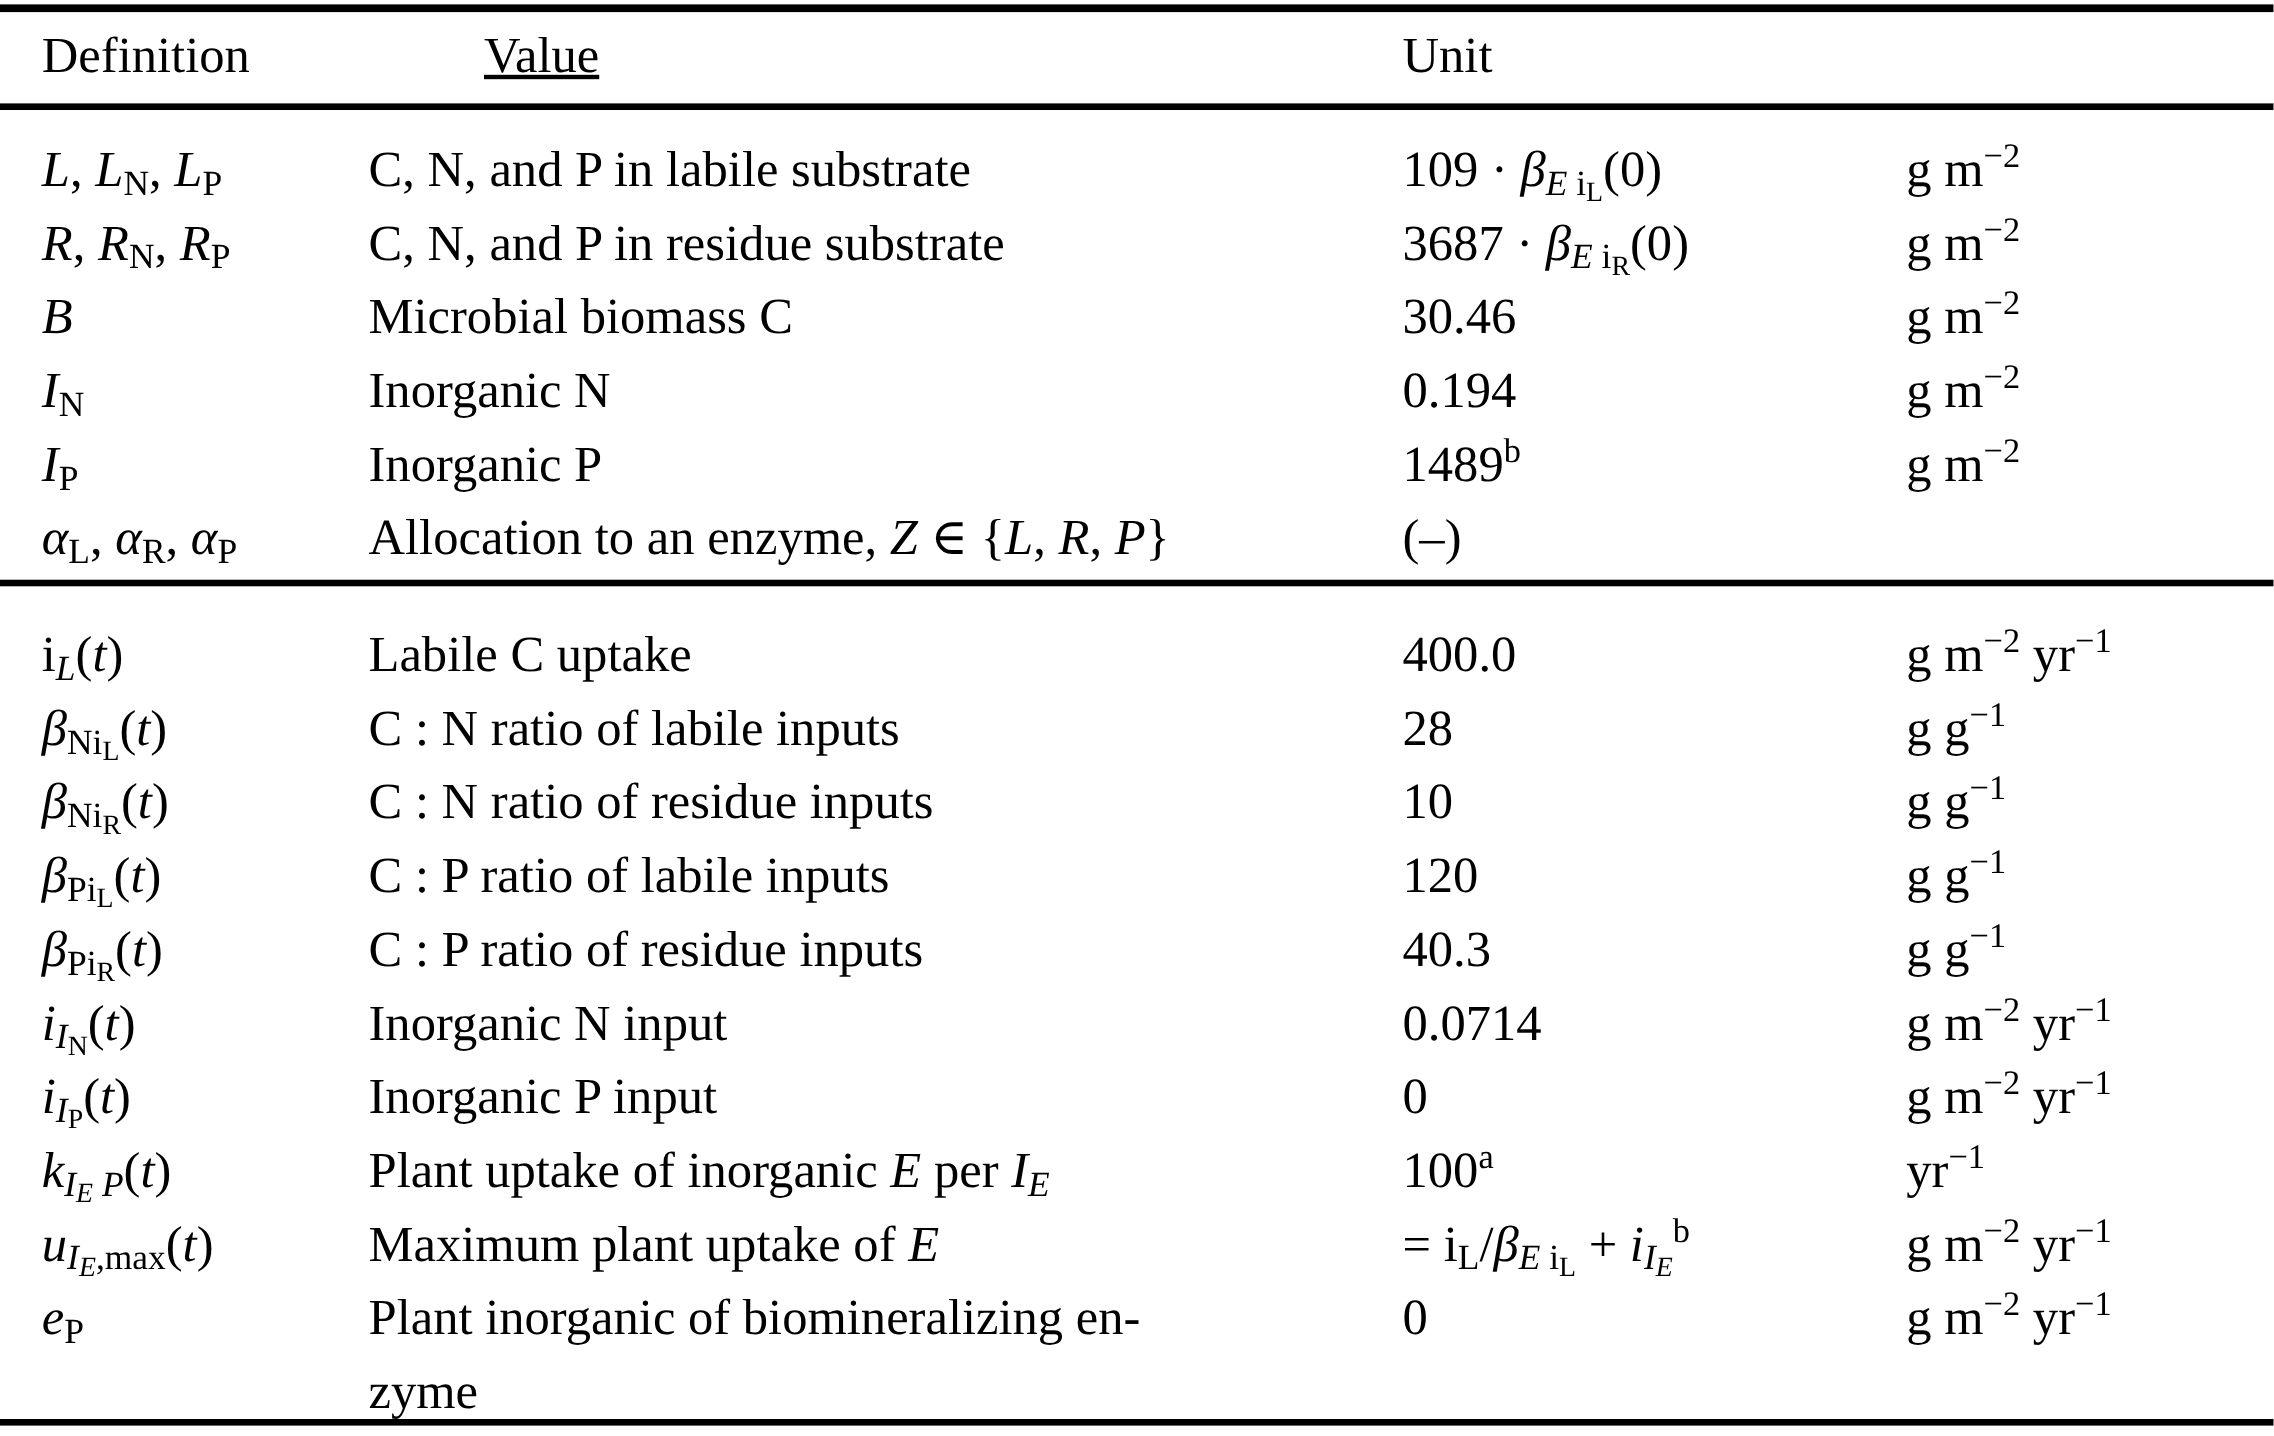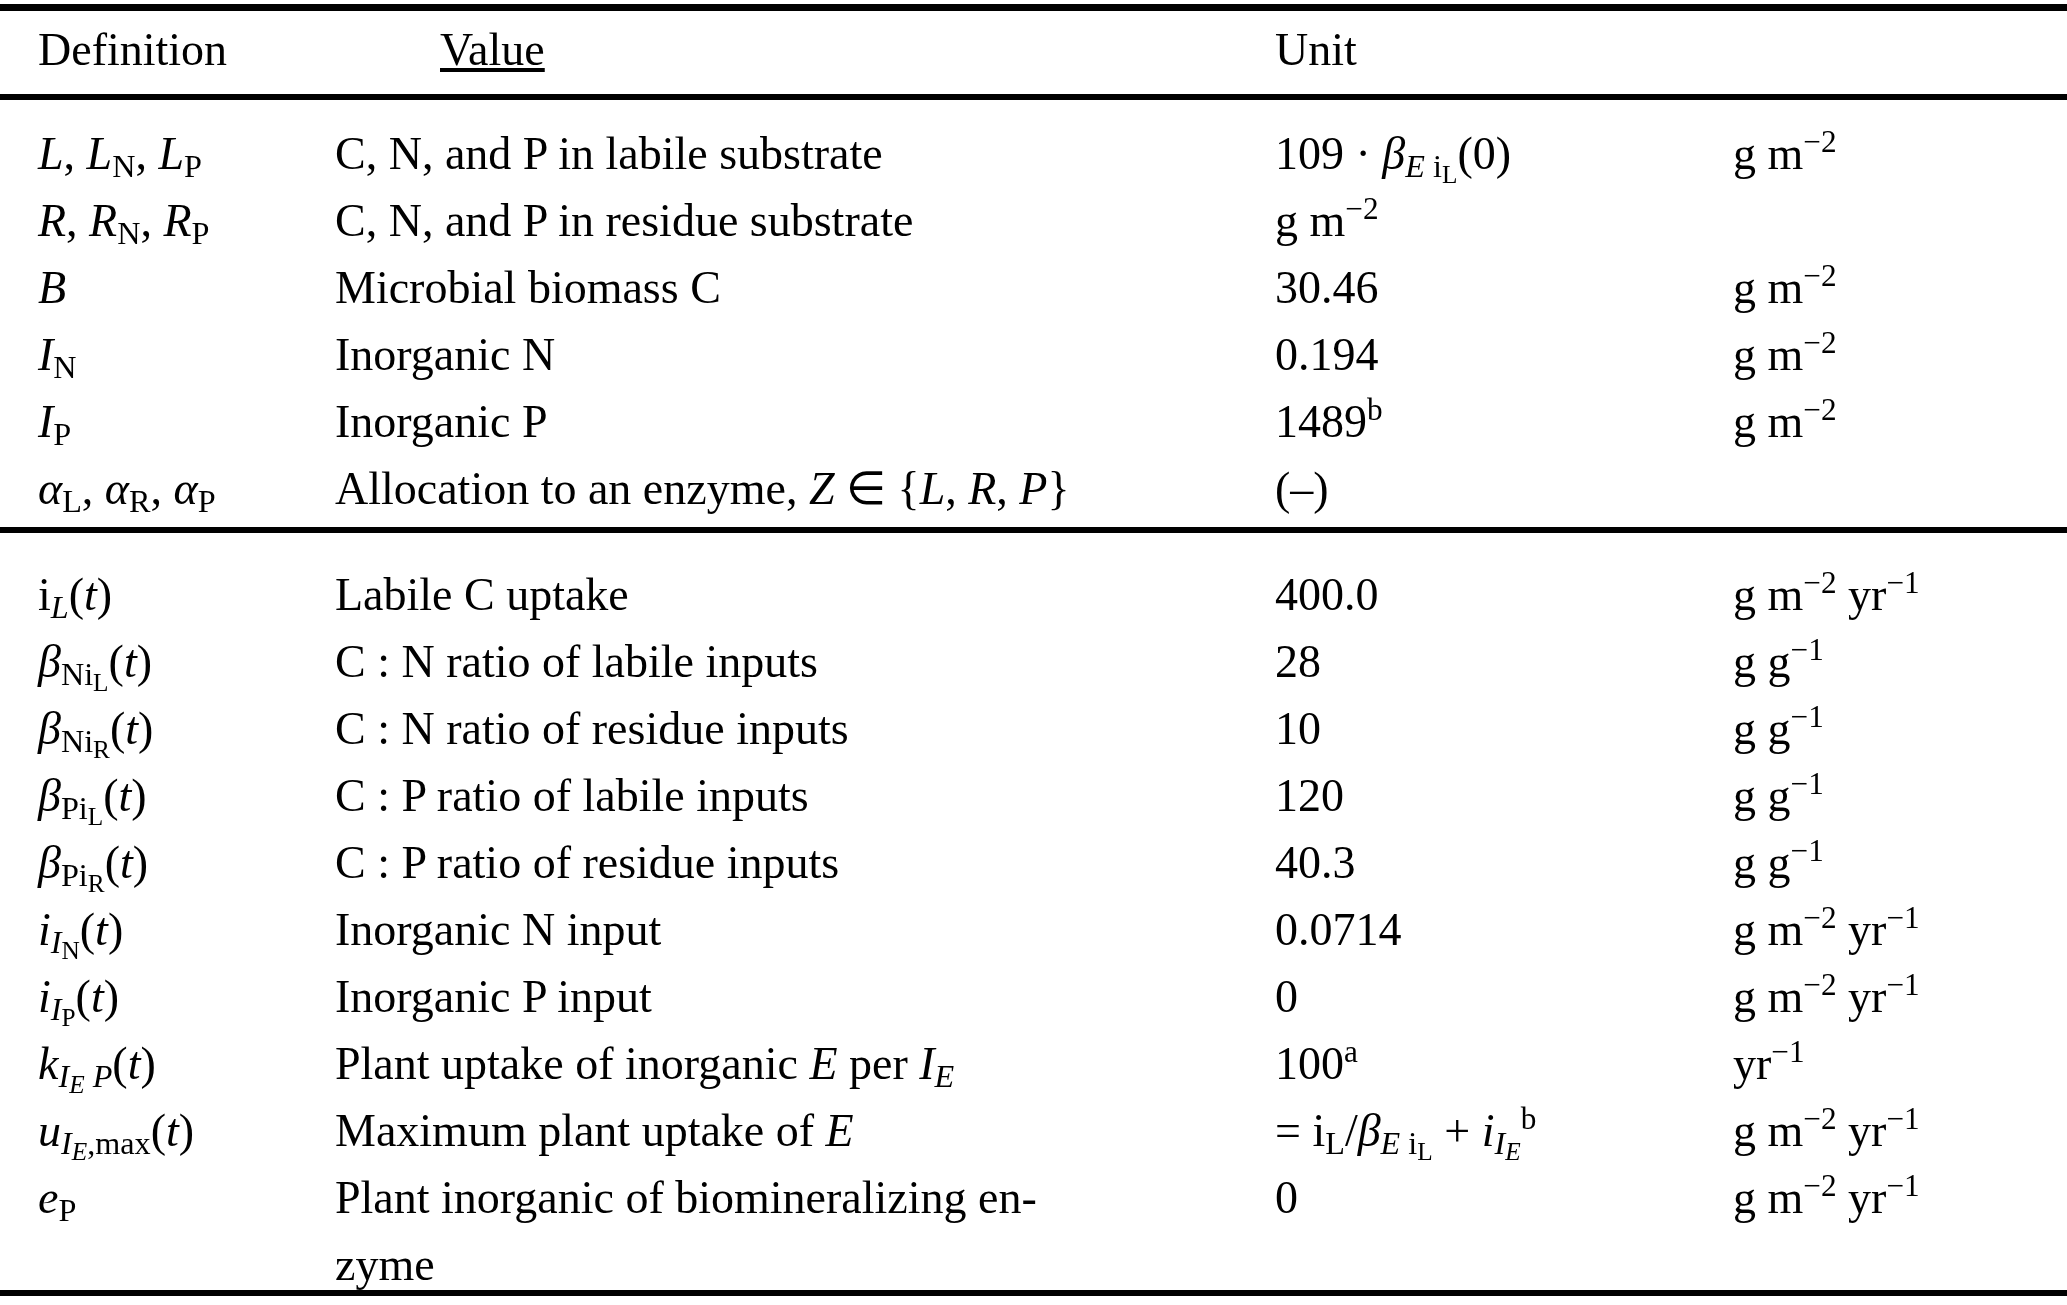--- a/index.html
+++ b/index.html
@@ -45,21 +45,21 @@
   .header-cell.value { padding-left: 105px; text-decoration: underline; }
 
   .section {
     position: absolute;
     left: 0;
     width: 2067px;
   }
   .section-1 { top: 120px; }
   .section-2 { top: 561px; }
 
-  .row { line-height: 67px; font-family: Liberation Serif, serif; }
+  .row { line-height: 67px; }
   .cell { white-space: nowrap; }
   .cell.definition { white-space: pre-line; }
 
   .it   { font-style: italic; }
   .sub  { font-size: 70%; vertical-align: -0.25em; line-height: 0; }
   .ssub { font-size: 55%; vertical-align: -0.55em; line-height: 0; }
   .sup  { font-size: 68%; vertical-align: 0.55em;  line-height: 0; }
 </style>
 </head>
 <body>
@@ -79,20 +79,21 @@
   <div class="section section-1">
       <div class="grid-row row">
         <div class="cell symbol"><span class="it">L</span><span>, </span><span class="it">L</span><span class="sub">N</span><span>, </span><span class="it">L</span><span class="sub">P</span></div>
         <div class="cell definition"><span>C, N, and P in labile substrate</span></div>
         <div class="cell value"><span>109 · </span><span class="it">β</span><span class="sub it">E</span><span class="sub"> i</span><span class="ssub">L</span><span>(0)</span></div>
         <div class="cell unit"><span>g m</span><span class="sup">−2</span></div>
       </div>
       <div class="grid-row row">
         <div class="cell symbol"><span class="it">R</span><span>, </span><span class="it">R</span><span class="sub">N</span><span>, </span><span class="it">R</span><span class="sub">P</span></div>
         <div class="cell definition"><span>C, N, and P in residue substrate</span></div>
+        <div class="cell value"><span>3687 · </span><span class="it">β</span><span class="sub it">E</span><span class="sub"> i</span><span class="ssub">R</span><span>(0)</span></div>
         <div class="cell unit"><span>g m</span><span class="sup">−2</span></div>
       </div>
       <div class="grid-row row">
         <div class="cell symbol"><span class="it">B</span></div>
         <div class="cell definition"><span>Microbial biomass C</span></div>
         <div class="cell value"><span>30.46</span></div>
         <div class="cell unit"><span>g m</span><span class="sup">−2</span></div>
       </div>
       <div class="grid-row row">
         <div class="cell symbol"><span class="it">I</span><span class="sub">N</span></div>

